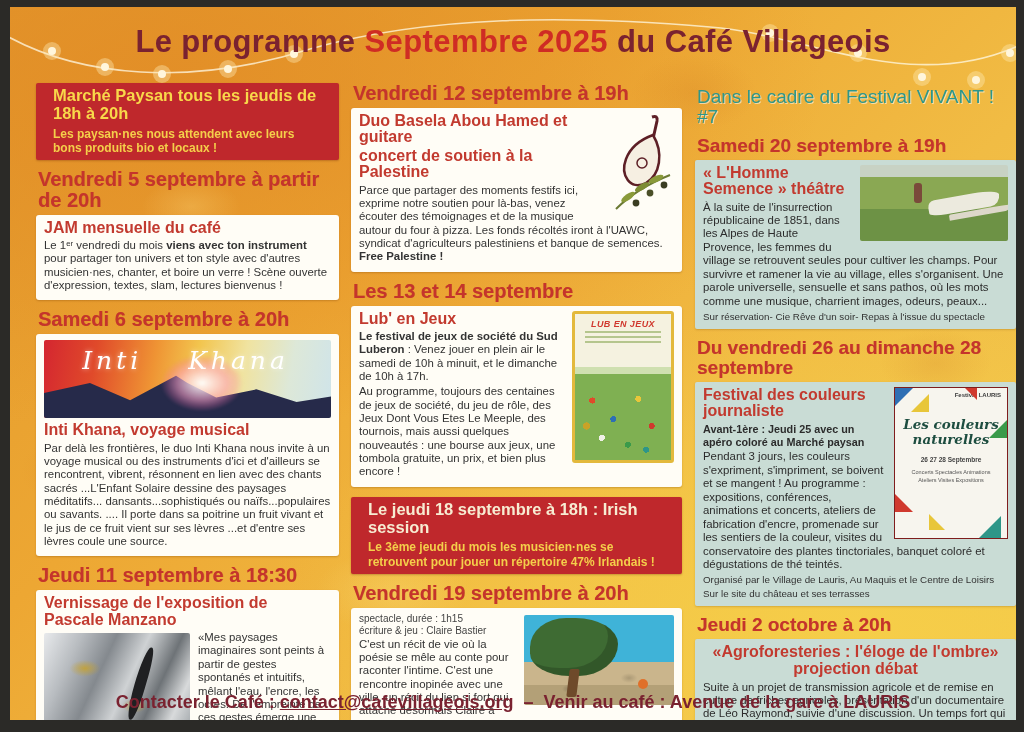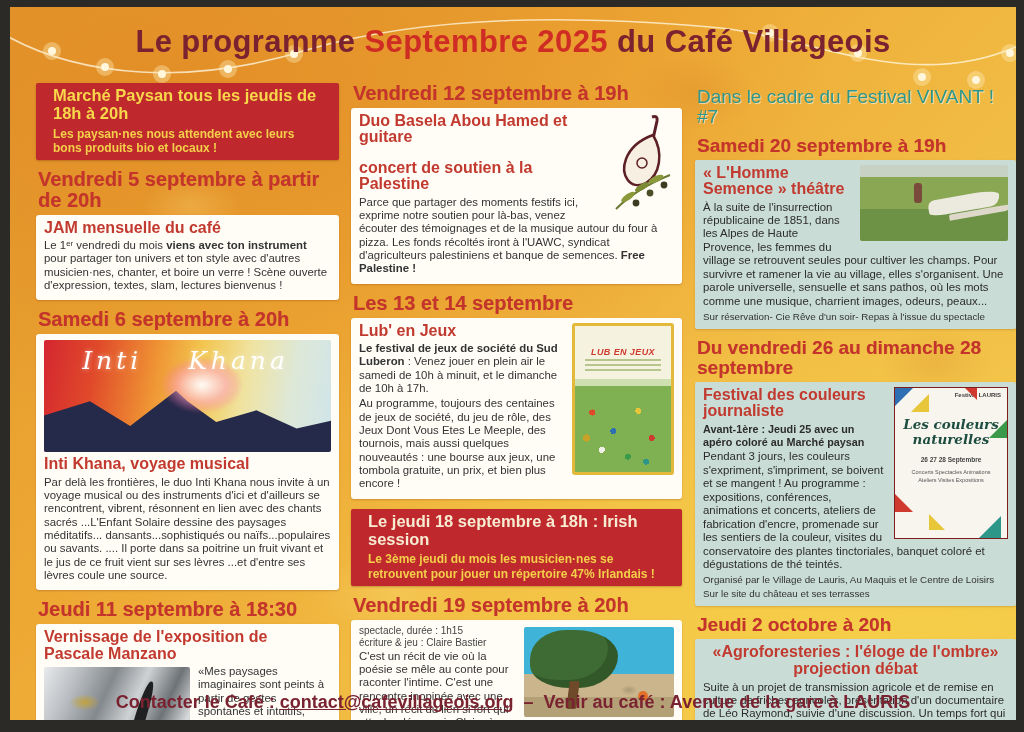--- a/index.html
+++ b/index.html
@@ -51,35 +51,35 @@
   .wbox {
     background:#fffdf6; border-radius:3px; padding:5px 8px 6px; color:#333;
     font-size:11.4px; line-height:1.17; box-shadow:0 1px 2px rgba(110,55,0,0.28);
   }
   .tbox {
     background:#c9dcd5; border-radius:2px; padding:5px 8px 6px; color:#2c2c2c;
     font-size:11.4px; line-height:1.18; box-shadow:0 1px 2px rgba(110,55,0,0.22);
   }
   .wbox::after, .tbox::after { content:""; display:block; clear:both; }
   .ev-title { color:#c23a2f; font-weight:700; font-size:16px; line-height:1.03; margin:0 0 3px; }
-  .ev-title.two-line { margin-bottom:14px; }
+  .ev-title.two-line { margin-bottom:2px; }
   .ev-title.centered { text-align:center; }
   .body-p { margin:0 0 2px; }
   .meta { font-size:10px; color:#444; line-height:1.25; }
   .org-note { font-size:9.8px; color:#333; margin-top:3px; line-height:1.25; }
 
   .rbanner { background:#bf282c; border-radius:2px; padding:4px 17px 5px; box-shadow:0 1px 2px rgba(100,30,10,0.3); }
   .rbanner-title { color:#f8d84a; font-weight:700; font-size:16.5px; line-height:1.08; }
   .rbanner-sub { color:#f4cf4a; font-size:12px; font-weight:600; line-height:1.18; margin-top:4px; }
   .irish { margin-top:10px; }
   .irish .rbanner-title { color:#f7ecd2; }
 
   
   .inti-img {
-    position:relative; height:112px; margin:1px 0 4px; border-radius:2px; overflow:hidden;
+    position:relative; height:78px; margin:1px 0 4px; border-radius:2px; overflow:hidden;
     background:linear-gradient(100deg,#d42630 0%,#e04a2a 18%,#ef9434 38%,#f2c54e 52%,#f0e3a0 68%,#dde8d8 84%,#cfe4ea 100%);
   }
   .inti-mountain {
     position:absolute; bottom:-1px; left:0; width:100%; height:58%; background:#262a4a;
     clip-path:polygon(0 42%,16% 20%,30% 58%,46% 4%,50% 20%,60% 52%,74% 34%,88% 62%,100% 50%,100% 100%,0 100%);
   }
   .inti-spray {
     position:absolute; left:36%; top:6%; width:110px; height:76px; filter:blur(1px);
     background:radial-gradient(closest-side, rgba(255,255,255,0.95), rgba(255,160,200,0.55) 45%, rgba(255,120,180,0.25) 62%, transparent 75%);
   }
@@ -106,21 +106,21 @@
   .oud-wrap { float:right; width:62px; height:100px; margin:0 0 2px 6px; }
 
   
   .lub-poster {
     float:right; width:96px; height:146px; margin:0 0 2px 8px; position:relative;
     border:3px solid #e3b93c; border-radius:3px; overflow:hidden;
     background:linear-gradient(#f5f2e0 0 36%, #cfe0b0 36% 41%, #7fb052 41% 100%);
   }
   .lub-title {
     color:#d0392e; font-weight:700; font-size:9px; font-style:italic; text-align:center;
-    text-transform:uppercase; margin-top:21px; letter-spacing:0.4px;
+    text-transform:uppercase; margin-top:5px; letter-spacing:0.4px;
   }
   .lub-sub { height:14px; margin:2px 10px 0;
     background:repeating-linear-gradient(#9ab36a 0 2px, transparent 2px 5px); opacity:0.7; }
   .lub-poster::after {
     content:""; position:absolute; left:0; right:0; bottom:0; height:58%;
     background:
       radial-gradient(5px 5px at 18% 30%, #e04a2a 60%, transparent 61%),
       radial-gradient(5px 5px at 40% 52%, #2e6fb4 60%, transparent 61%),
       radial-gradient(5px 5px at 66% 28%, #e8c63a 60%, transparent 61%),
       radial-gradient(5px 5px at 80% 60%, #d0392e 60%, transparent 61%),

